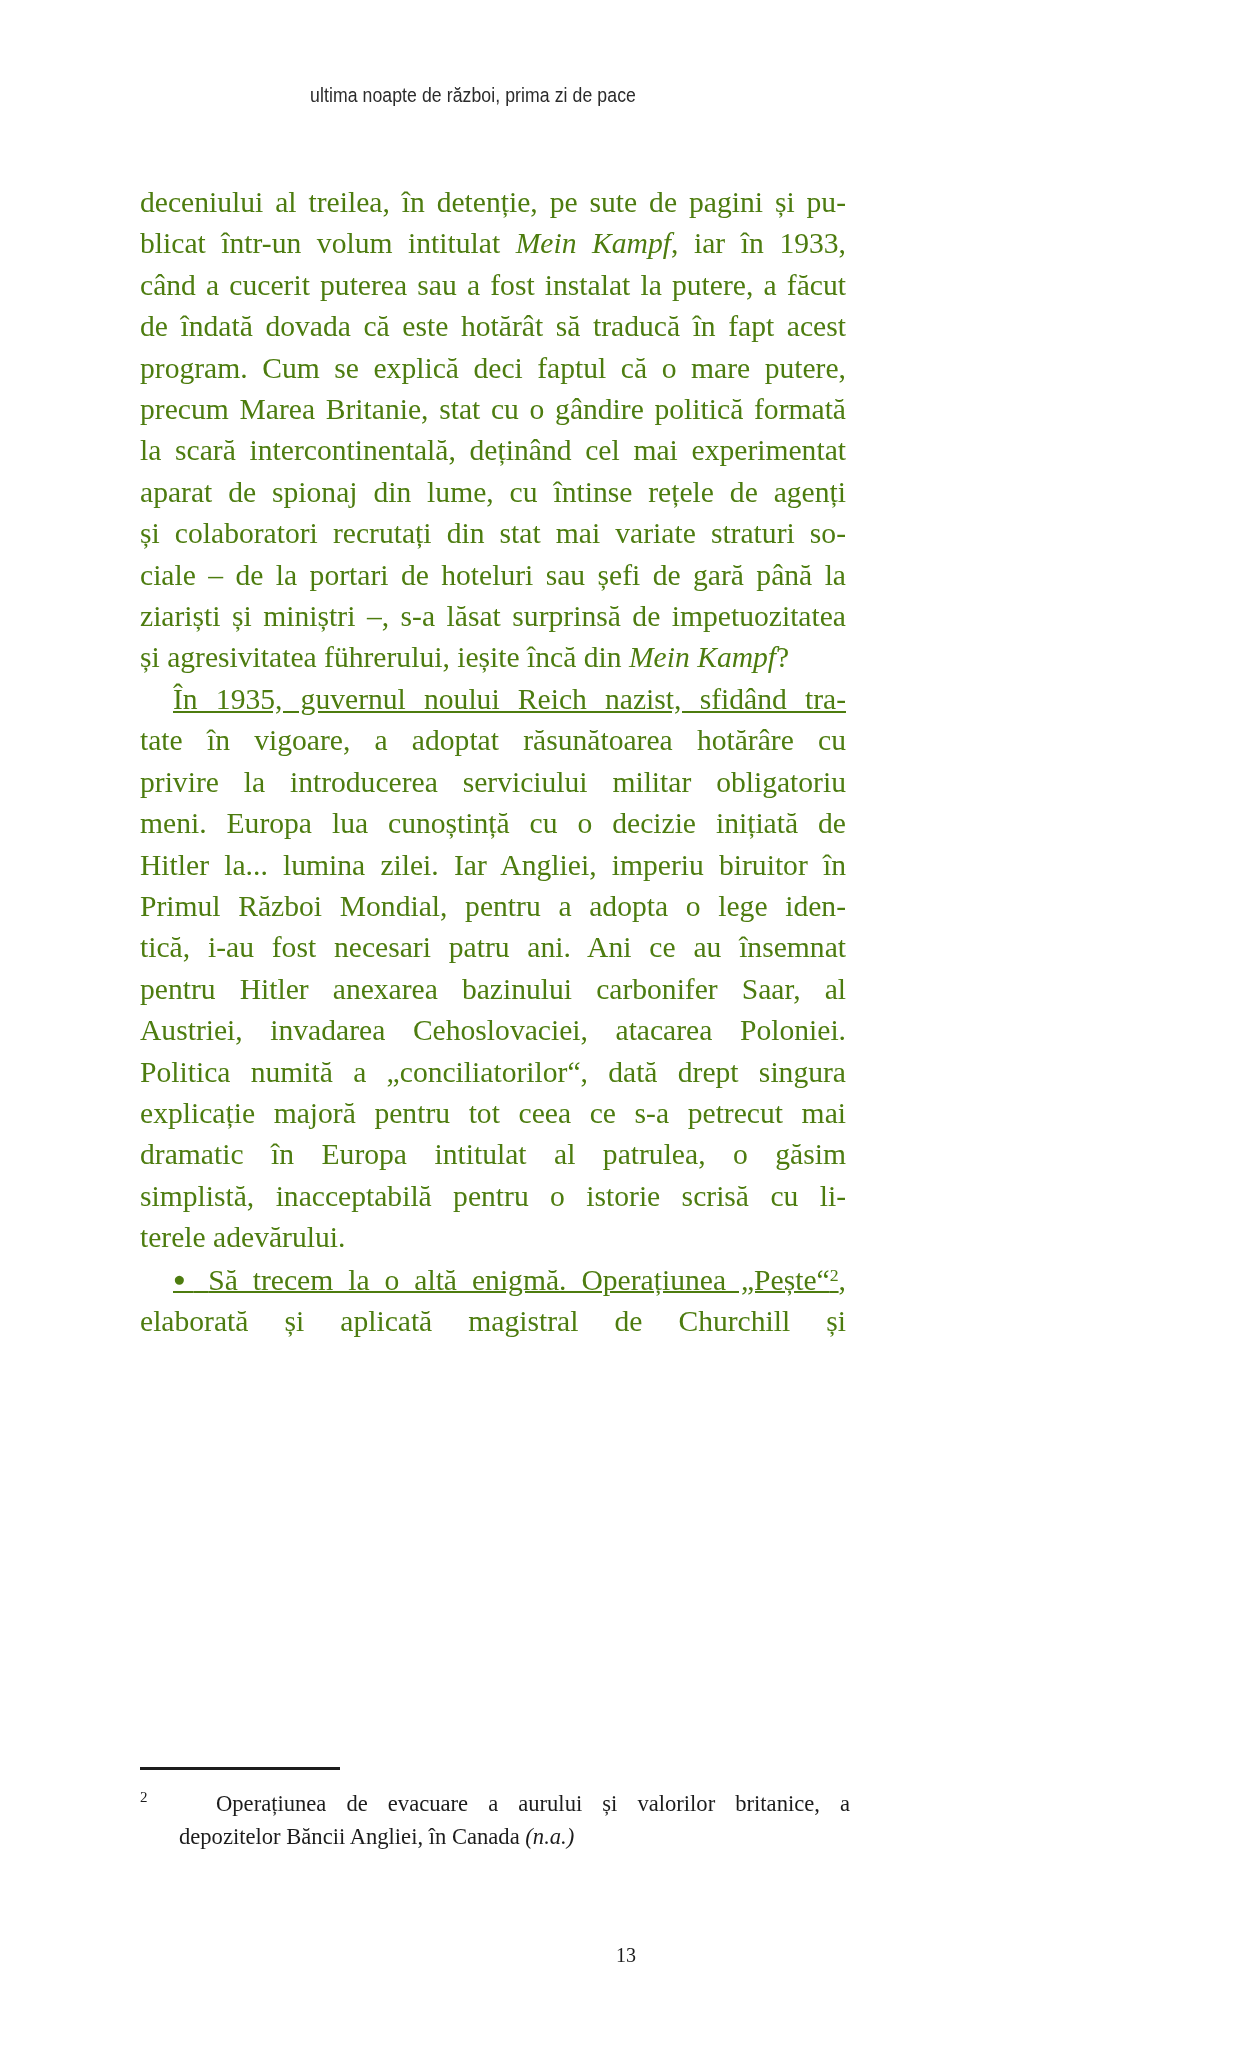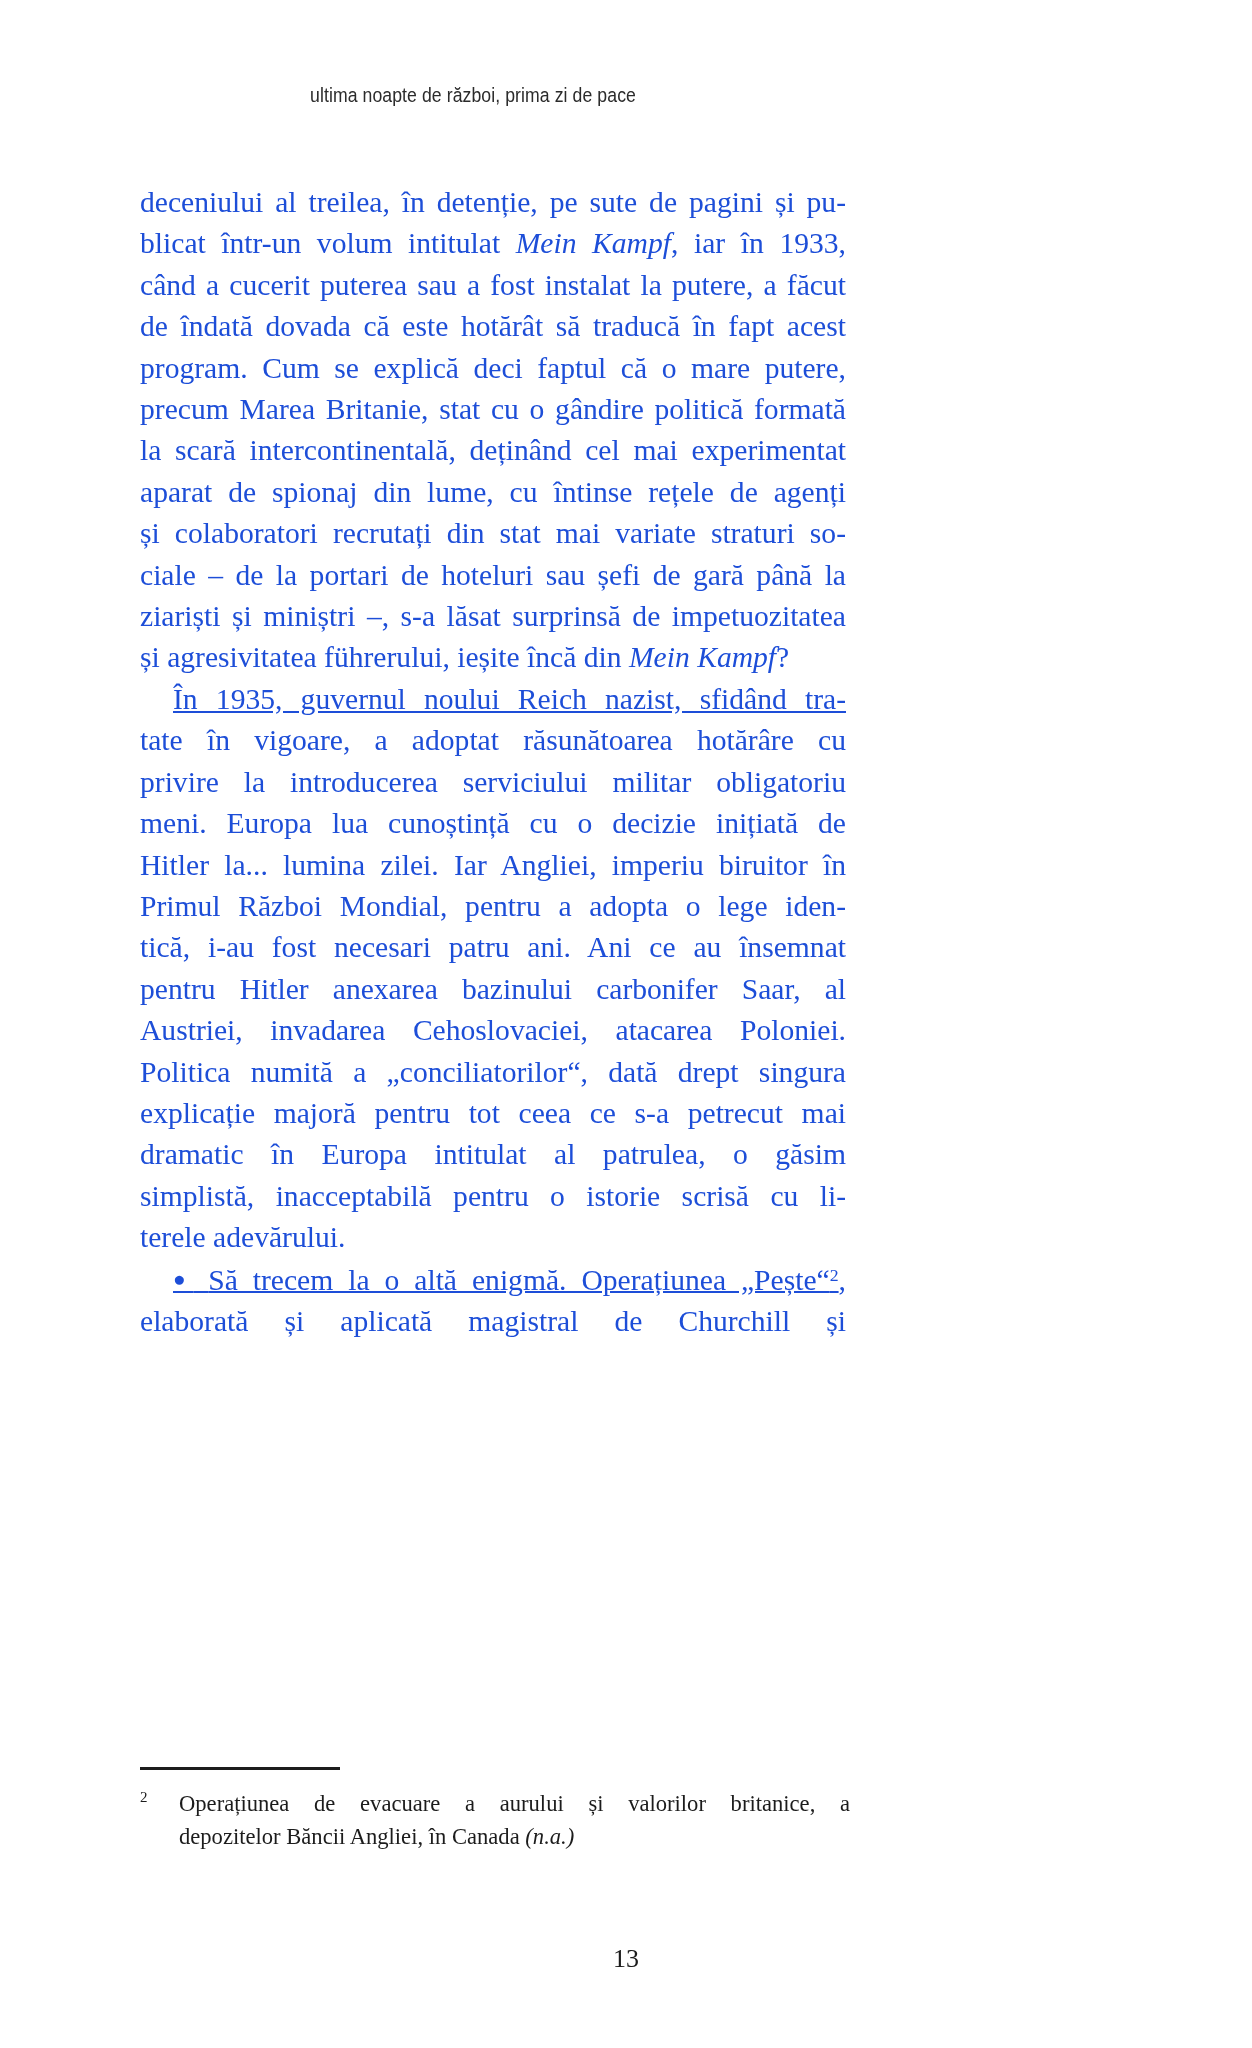--- a/index.html
+++ b/index.html
@@ -39,21 +39,21 @@
     width: 706px;
   }
 
   .para {
     margin: 0;
     font-size: 29.6px;
     line-height: 41.4px;
     text-align: justify;
     text-justify: inter-word;
     hyphens: manual;
-    color: #1d4ed8;
+    color: #4d7c0f;
   }
   .para em, .para i {
     font-style: italic;
   }
 
   
   .ln {
     display: block;
     white-space: nowrap;
   }
@@ -112,36 +112,37 @@
     left: 0;
     top: -6px;
     font-size: 15px;
   }
   .footnote .fl {
     display: block;
   }
   .footnote .fl.j {
     text-align: justify;
     text-align-last: justify;
+    margin-left: 37px;
   }
   .footnote .fl.last {
     text-align-last: left;
   }
   .footnote i {
     font-style: italic;
   }
 
   
   .folio {
     position: absolute;
     left: 0;
     top: 1944px;
     width: 1252px;
     text-align: center;
-    font-size: 26px;
+    font-size: 20px;
     color: #1c1c1c;
   }
 </style>
 </head>
 <body>
 
 <div class="page">
 
   <div class="running-head">ultima noapte de război, prima zi de pace</div>
 

